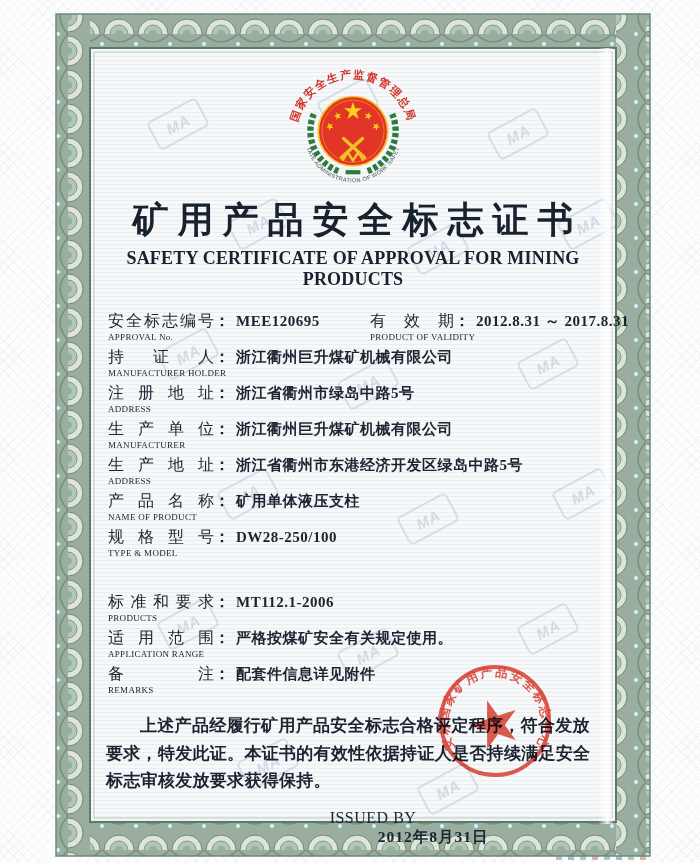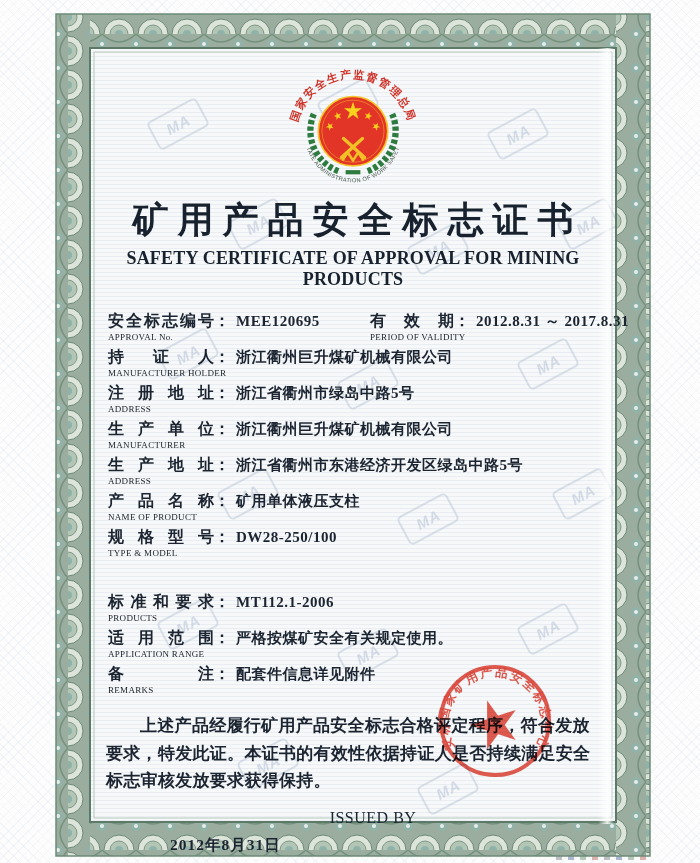--- a/index.html
+++ b/index.html
@@ -37,37 +37,37 @@
     margin:4px 0 0 0;text-align:center;font-size:36px;font-weight:bold;
     letter-spacing:9px;padding-left:9px;color:#18222e;
   }
   .cert-subtitle{
     margin:3px 0 0 0;text-align:center;font-size:18px;font-weight:bold;
     letter-spacing:0.2px;color:#18222e;
   }
   .fields{margin-top:20px;padding:0 18px;}
   .frow{margin-bottom:3px;}
   .fline{line-height:22px;font-size:16px;white-space:nowrap;}
-  .flabel{display:inline-block;width:106px;text-align:justify;text-align-last:justify;font-weight:bold;vertical-align:bottom;}
+  .flabel{display:inline-block;width:106px;text-align:justify;text-align-last:justify;font-weight:normal;vertical-align:bottom;}
   .flabel.narrow{width:84px;}
   .fcolon{font-weight:bold;}
   .fvalue{font-size:15px;letter-spacing:.5px;font-weight:600;padding-left:6px;}
   .fen{font-size:9px;line-height:11px;letter-spacing:.3px;color:#20262e;}
   .two-col{display:flex;}
   .two-col .col-a{width:262px;flex:none;}
   .two-col .col-b{flex:1;}
   .group2{margin-top:32px;}
   .declaration{
     margin:16px 14px 0 16px;font-size:17px;line-height:1.62;letter-spacing:.3px;
     text-indent:2em;font-weight:600;
   }
   .issued{margin-top:14px;text-align:center;transform:translateX(20px);}
   .issued-cn{font-size:17px;font-weight:bold;letter-spacing:4px;}
   .issued-en{font-size:16px;letter-spacing:.5px;margin-top:1px;}
-  .issue-date{margin-top:8px;transform:translateX(80px);font-size:15.5px;font-weight:bold;letter-spacing:1px;}
+  .issue-date{text-align:center;transform:translateX(80px);font-size:15.5px;font-weight:bold;letter-spacing:1px;}
   .stamp-wrap{position:absolute;left:436px;top:662px;width:118px;height:118px;z-index:5;mix-blend-mode:multiply;opacity:.92;}
   
   .reg-ticks{position:absolute;left:556px;top:856px;display:flex;gap:6px;z-index:0;}
   .reg-ticks i{display:block;width:6px;height:4px;opacity:.55;}
 </style>
 </head>
 <body>
 
 <div class="paper"></div>
 
@@ -175,21 +175,21 @@
       <div class="col-a">
         <div class="fline">
           <span class="flabel">安全标志编号</span><span class="fcolon">：</span><span class="fvalue">MEE120695</span>
         </div>
         <div class="fen">APPROVAL No.</div>
       </div>
       <div class="col-b">
         <div class="fline">
           <span class="flabel narrow">有效期</span><span class="fcolon">：</span><span class="fvalue">2012.8.31 ～ 2017.8.31</span>
         </div>
-        <div class="fen">PERIOD OF VALIDITY</div>
+        <div class="fen">PRODUCT OF VALIDITY</div>
       </div>
     </div>
 
     <div class="frow">
       <div class="fline"><span class="flabel">持证人</span><span class="fcolon">：</span><span class="fvalue">浙江衢州巨升煤矿机械有限公司</span></div>
       <div class="fen">MANUFACTURER HOLDER</div>
     </div>
 
     <div class="frow">
       <div class="fline"><span class="flabel">注册地址</span><span class="fcolon">：</span><span class="fvalue">浙江省衢州市绿岛中路5号</span></div>

